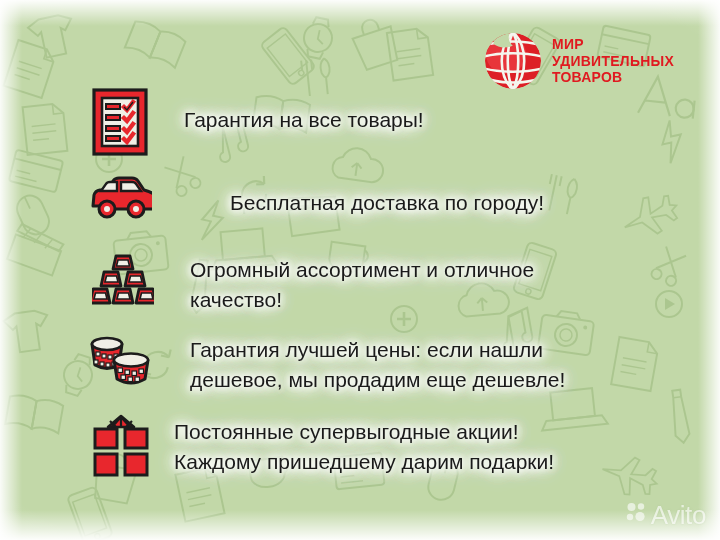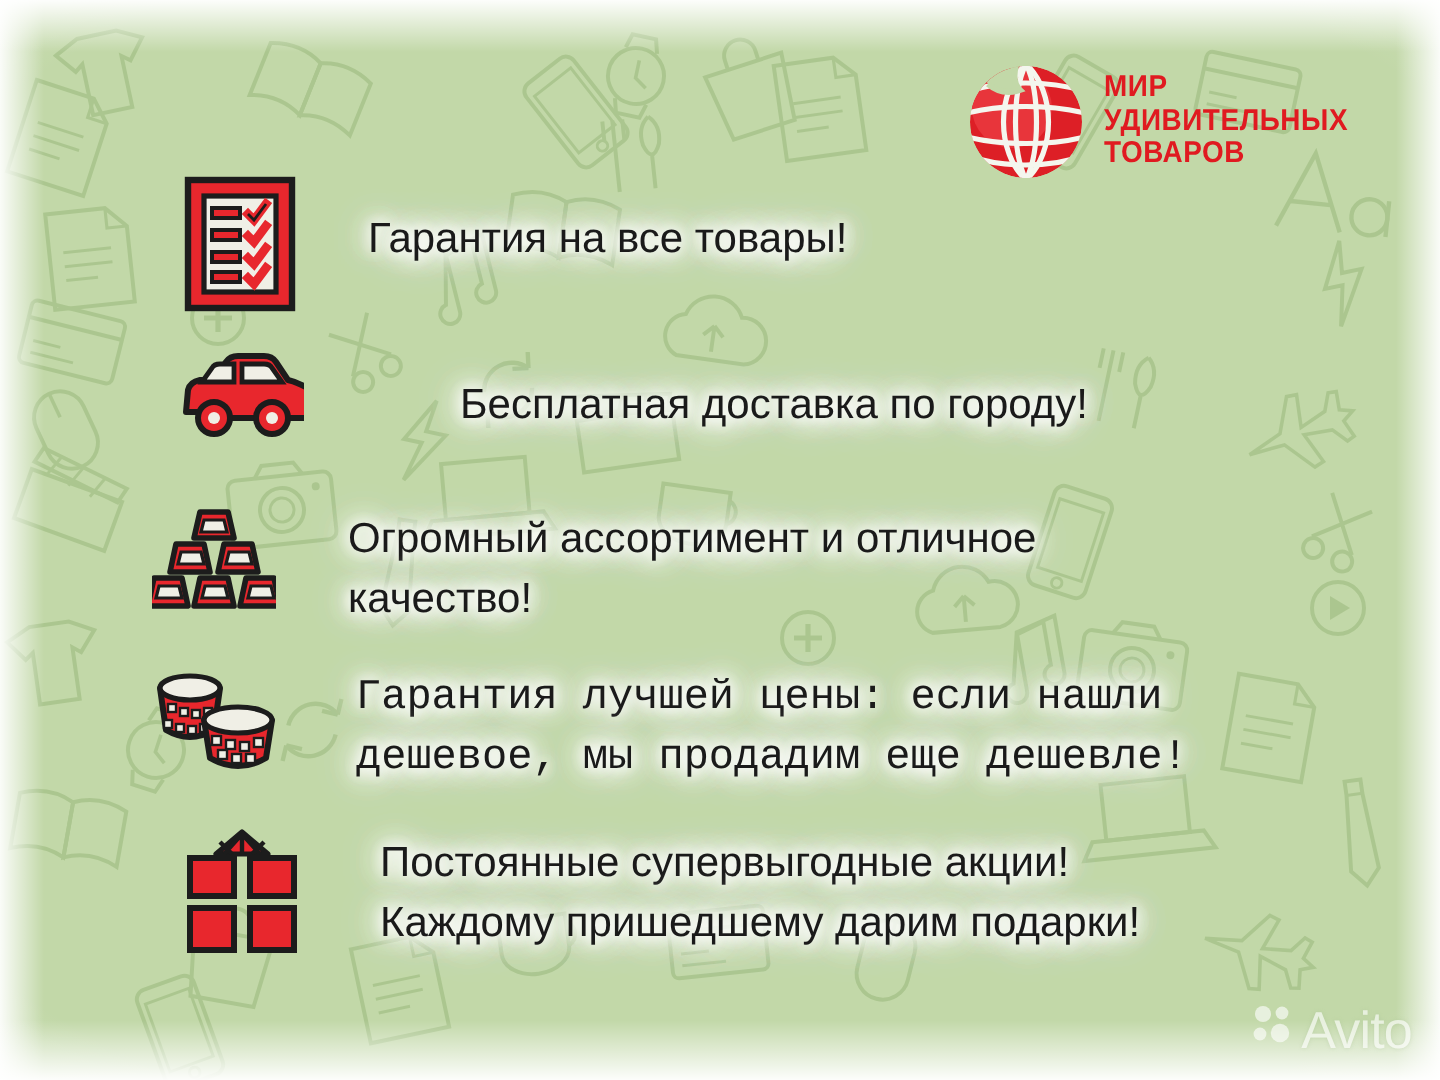--- a/index.html
+++ b/index.html
@@ -55,29 +55,29 @@
   .row .txt{
     color:#1a1a1a;
     font-size:21px;line-height:30px;
     white-space:pre-line;
     text-shadow:
       0 0 7px #fff, 0 0 7px #fff, 0 0 14px #fff, 0 0 14px #fff,
       0 0 20px #fff, 0 0 20px rgba(255,255,255,.9), 0 0 28px rgba(255,255,255,.8);
   }
   .r1{left:92px;top:88px;}
   .r2{left:90px;top:176px;gap:36px;}
-  .r3{left:76px;top:252px;}
-  .r4{left:76px;top:330px;font-family:Liberation Mono, monospace;}
+  .r3{left:92px;top:252px;}
+  .r4{left:88px;top:330px;}
   .r5{left:92px;top:412px;}
 
   .r1 .txt{margin-left:36px;margin-top:17px;}
   .r2 .txt{margin-left:42px;margin-top:12px;}
   .r3 .txt{margin-left:36px;margin-top:3px;}
   .r4 .txt{margin-left:36px;margin-top:5px;}
-  .r5 .txt{margin-left:40px;margin-top:5px;}
+  .r5 .txt{margin-left:24px;margin-top:5px;}
 
   
   .avito{
     position:absolute;right:14px;bottom:12px;
     display:flex;gap:5px;
     opacity:.62;
   }
   .avito-mark{width:20px;height:20px;}
   .avito-word{
     color:#ffffff;font-size:26px;line-height:26px;font-weight:500;

